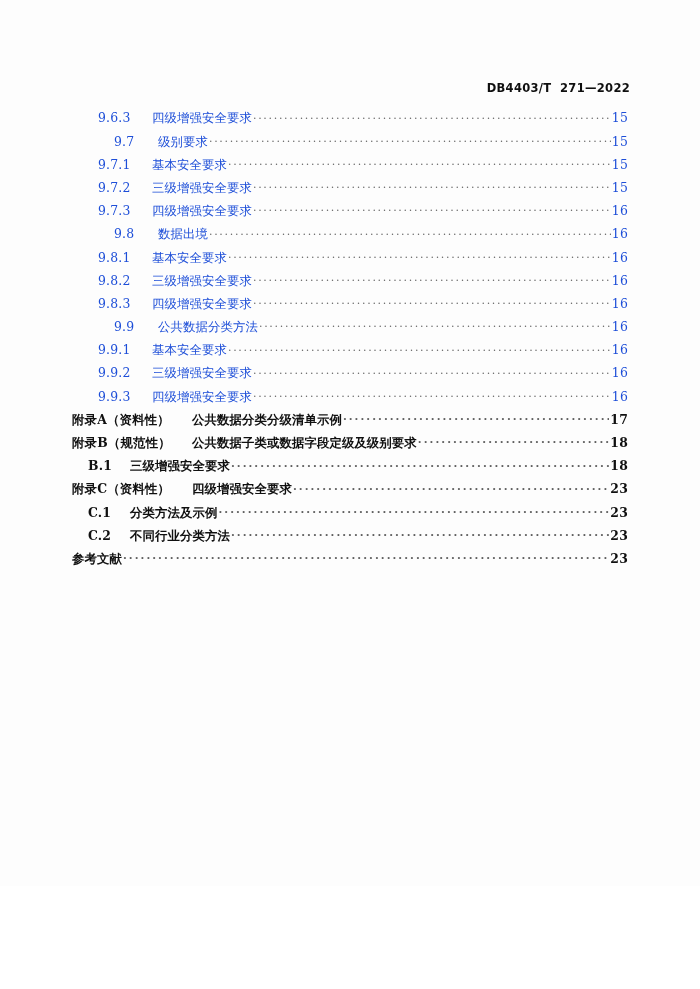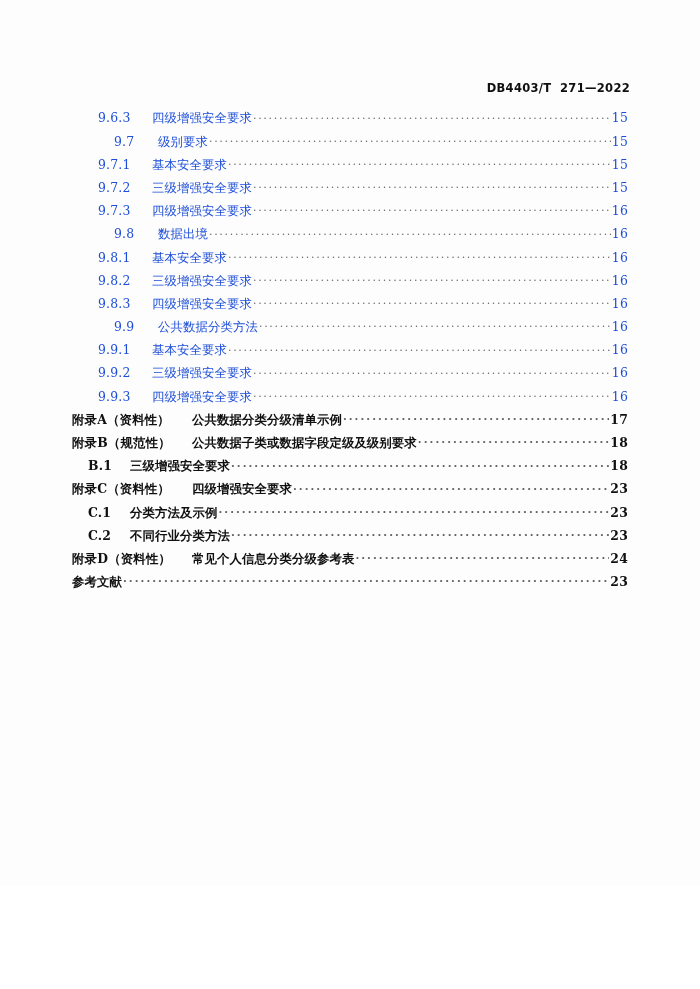--- a/index.html
+++ b/index.html
@@ -219,26 +219,20 @@
         <span class="title">分类方法及示例</span>
         <span class="leader"></span>
         <span class="pageno">23</span>
       </div>
       <div class="toc-row lvl-appsub bold">
         <span class="num">C.2</span>
         <span class="title">不同行业分类方法</span>
         <span class="leader"></span>
         <span class="pageno">23</span>
       </div>
-      <div class="toc-row lvl-app bold">
-        <span class="num">附录D（资料性）</span>
-        <span class="title">常见个人信息分类分级参考表</span>
-        <span class="leader"></span>
-        <span class="pageno">24</span>
-      </div>
       <div class="toc-row lvl-plain bold">
         <span class="num"></span>
         <span class="title">参考文献</span>
         <span class="leader"></span>
         <span class="pageno">23</span>
       </div>
     </div>
 
   <div class="folio">III</div>
 

